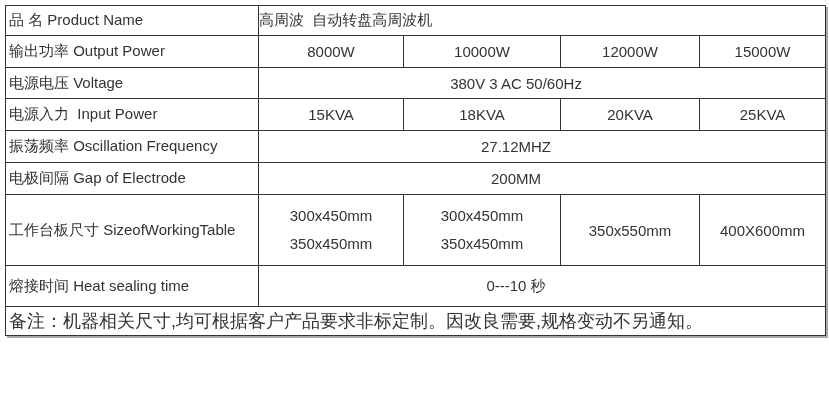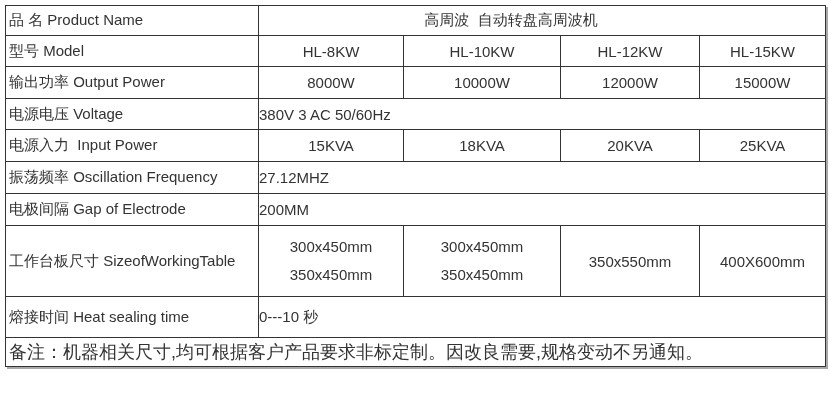--- a/index.html
+++ b/index.html
@@ -19,47 +19,40 @@
     font-size:15px;color:#333333;
     padding:0;vertical-align:middle;
     overflow:hidden;
   }
   td.label{
     text-align:left;padding:0 2px 0 3px;
     white-space:pre-wrap;
   }
   td.label.bold{font-weight:normal;}
   td.val{text-align:center;}
-  td.spanval{text-align:left;padding-right:52px;}
-  td.prodval{text-align:center;padding-right:62px;white-space:pre-wrap;}
+  td.spanval{text-align:center;padding-right:52px;}
+  td.prodval{padding-right:62px;white-space:pre-wrap;}
   td.note{text-align:left;padding:0 2px 0 3px;font-size:18px;}
   .line{line-height:28px;}
 </style>
 </head>
 <body>
 
 <table class="spec">
   <colgroup>
     <col style="width:253px">
       <col style="width:145px">
       <col style="width:157px">
       <col style="width:139px">
       <col style="width:126px">
   </colgroup>
   <tbody>
     <tr style="height:30px">
       <td class="label">品 名 Product Name</td>
       <td class="prodval" colspan="4">高周波  自动转盘高周波机</td>
-    </tr>
-    <tr style="height:31px">
-      <td class="label">型号 Model</td>
-      <td class="val">HL-8KW</td>
-      <td class="val">HL-10KW</td>
-      <td class="val">HL-12KW</td>
-      <td class="val">HL-15KW</td>
     </tr>
     <tr style="height:32px">
       <td class="label">输出功率 Output Power</td>
       <td class="val">8000W</td>
       <td class="val">10000W</td>
       <td class="val">12000W</td>
       <td class="val">15000W</td>
     </tr>
     <tr style="height:31px">
       <td class="label">电源电压 Voltage</td>

